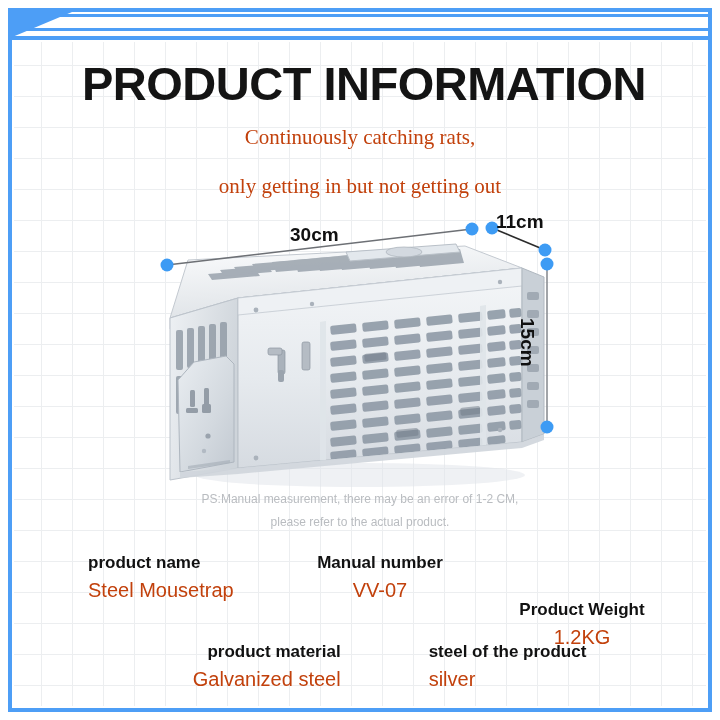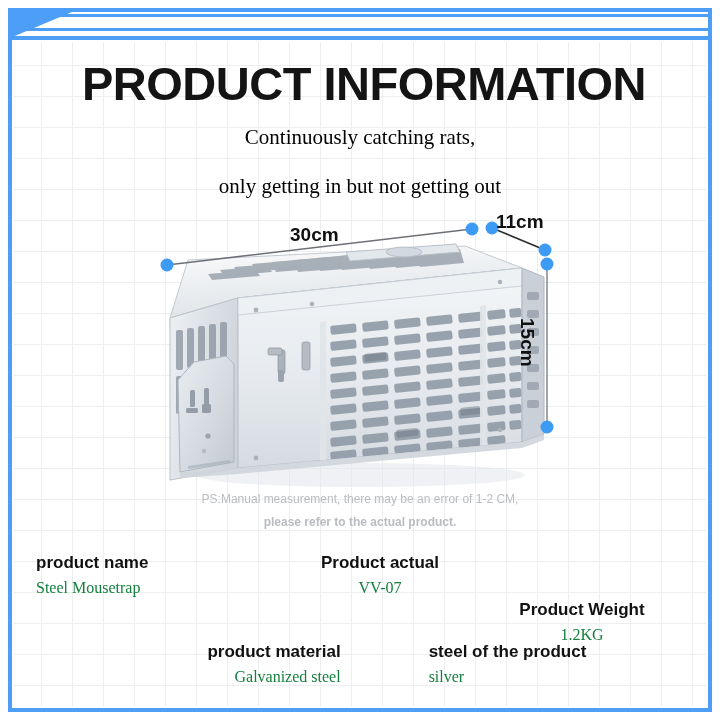--- a/index.html
+++ b/index.html
@@ -76,21 +76,21 @@
     color: #141414;
     font-family: "Liberation Sans", sans-serif;
     white-space: nowrap;
   }
   .subtitle {
     position: absolute;
     width: 720px;
     text-align: center;
     font-family: "Liberation Serif", serif;
     font-size: 21px;
-    color: #000000;
+    color: #c2410c;
     white-space: nowrap;
   }
   .subtitle.line1 { left: 0; top: 125px; }
   .subtitle.line2 { left: 0; top: 174px; }
 
   
   .photo {
     position: absolute;
     left: 160px; top: 230px;
     width: 400px; height: 265px;
@@ -124,21 +124,21 @@
   .ps-note {
     position: absolute;
     width: 720px;
     text-align: center;
     font-family: "Liberation Sans", sans-serif;
     font-size: 12px;
     color: #b9bcc0;
     white-space: nowrap;
   }
   .ps-note.l1 { left: 0; top: 492px; }
-  .ps-note.l2 { left: 0; top: 515px; font-weight: bold; }
+  .ps-note.l2 { left: 0; top: 515px; }
 
   
   .spec-row {
     position: absolute;
     display: flex;
     width: 720px;
   }
   .spec-row.r1 { left: 0; top: 554px; }
   .spec-row.r2 { left: 0; top: 643px; }
   .spec-cell {
@@ -146,29 +146,29 @@
   }
   .spec-key {
     font-family: "Liberation Sans", sans-serif;
     font-weight: bold;
     font-size: 17px;
     color: #111111;
     white-space: nowrap;
     line-height: 1.0;
   }
   .spec-val {
-    font-family: Liberation Serif, serif;
-    font-size: 16px;
-    color: #15803d;
+    font-family: Liberation Sans, sans-serif;
+    font-size: 20px;
+    color: #c2410c;
     white-space: nowrap;
     margin-top: 9px;
     line-height: 1.0;
   }
   
-  .r1 .c1 { width: 280px; text-align: left; padding-left: 36px; box-sizing: border-box; }
+  .r1 .c1 { width: 280px; text-align: left; padding-left: 88px; box-sizing: border-box; }
   .r1 .c2 { width: 200px; }
   .r1 .c3 { width: 220px; padding-right: 16px; box-sizing: border-box; margin-top: 47px; }
   
   .r2 .c1 { width: 400px; text-align: right; padding-right: 78px; box-sizing: border-box; margin-left: 38px; }
   .r2 .c2 { width: 320px; text-align: left; padding-left: 10px; box-sizing: border-box; }
 </style>
 </head>
 <body>
 
 <div id="page">
@@ -415,21 +415,21 @@
 
   <div class="ps-note l1">PS:Manual measurement, there may be an error of 1-2 CM,</div>
   <div class="ps-note l2">please refer to the actual product.</div>
 
   <div class="spec-row r1">
     <div class="spec-cell c1">
       <div class="spec-key">product name</div>
       <div class="spec-val">Steel Mousetrap</div>
     </div>
     <div class="spec-cell c2">
-      <div class="spec-key">Product actual</div>
+      <div class="spec-key">Manual number</div>
       <div class="spec-val">VV-07</div>
     </div>
     <div class="spec-cell c3">
       <div class="spec-key">Product Weight</div>
       <div class="spec-val">1.2KG</div>
     </div>
   </div>
 
   <div class="spec-row r2">
     <div class="spec-cell c1">

